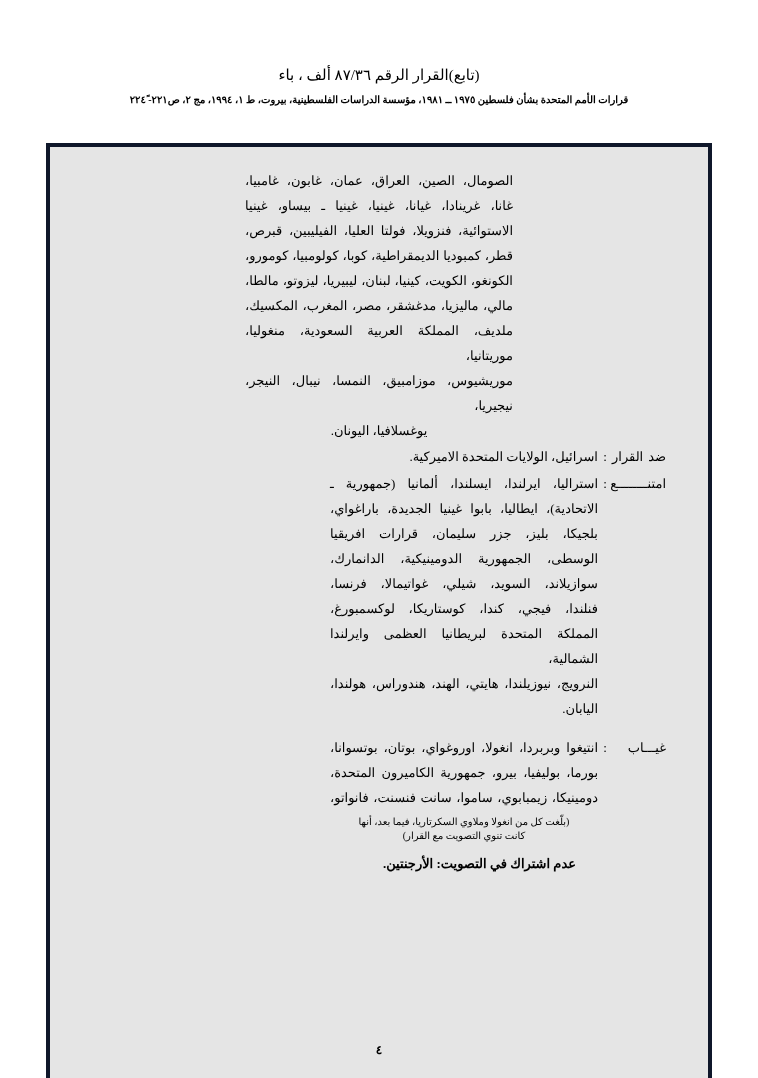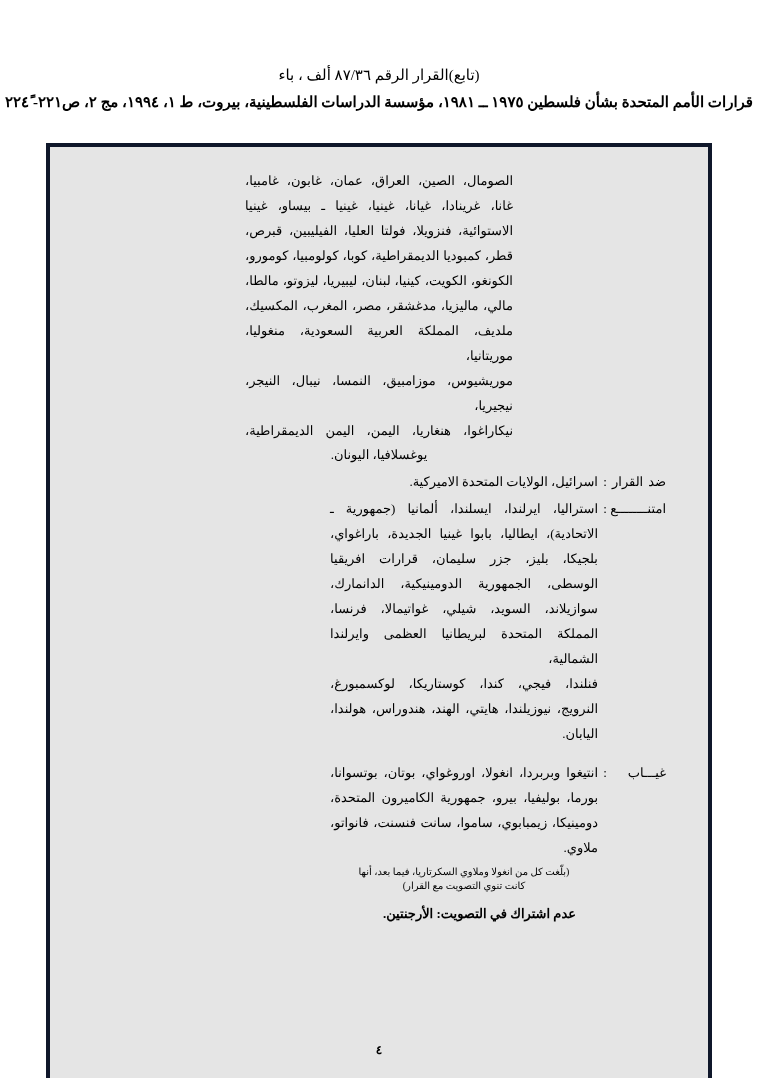--- a/index.html
+++ b/index.html
@@ -27,21 +27,21 @@
     margin: 0;
     padding-top: 66px;
   }
   .doc-title {
     font-size: 15px;
     font-weight: normal;
     letter-spacing: 0.2px;
     line-height: 1.3;
   }
   .doc-subtitle {
-    font-size: 15px;
+    font-size: 10px;
     font-weight: bold;
     margin-top: 7px;
     line-height: 1.3;
     letter-spacing: -0.1px;
   }
   .frame {
     position: absolute;
     top: 143px;
     right: 46px;
     left: 46px;
@@ -154,56 +154,54 @@
 
       <div class="block-justified nations-block">
         <div>الصومال، الصين، العراق، عمان، غابون، غامبيا،</div>
         <div>غانا، غرينادا، غيانا، غينيا، غينيا ـ بيساو، غينيا</div>
         <div>الاستوائية، فنزويلا، فولتا العليا، الفيليبين، قبرص،</div>
         <div>قطر، كمبوديا الديمقراطية، كوبا، كولومبيا، كومورو،</div>
         <div>الكونغو، الكويت، كينيا، لبنان، ليبيريا، ليزوتو، مالطا،</div>
         <div>مالي، ماليزيا، مدغشقر، مصر، المغرب، المكسيك،</div>
         <div>ملديف، المملكة العربية السعودية، منغوليا، موريتانيا،</div>
         <div>موريشيوس، موزامبيق، النمسا، نيبال، النيجر، نيجيريا،</div>
-        <div>نيكاراغوا، هنغاريا، اليمن، اليمن الديمقراطية،</div>
         <div class="last-line">يوغسلافيا، اليونان.</div>
       </div>
 
       <div class="vote-row">
         <div class="vote-label">ضد القرار</div>
         <div class="vote-colon">:</div>
         <div class="vote-text single">
           <div class="last-line">اسرائيل، الولايات المتحدة الاميركية.</div>
         </div>
       </div>
 
       <div class="vote-row">
         <div class="vote-label">امتنــــــــع</div>
         <div class="vote-colon">:</div>
         <div class="vote-text">
           <div>استراليا، ايرلندا، ايسلندا، ألمانيا (جمهورية ـ</div>
           <div>الاتحادية)، ايطاليا، بابوا غينيا الجديدة، باراغواي،</div>
           <div>بلجيكا، بليز، جزر سليمان، قرارات افريقيا</div>
           <div>الوسطى، الجمهورية الدومينيكية، الدانمارك،</div>
           <div>سوازيلاند، السويد، شيلي، غواتيمالا، فرنسا،</div>
+          <div>فنلندا، فيجي، كندا، كوستاريكا، لوكسمبورغ،</div>
           <div>المملكة المتحدة لبريطانيا العظمى وايرلندا الشمالية،</div>
-          <div>فنلندا، فيجي، كندا، كوستاريكا، لوكسمبورغ،</div>
           <div>النرويج، نيوزيلندا، هايتي، الهند، هندوراس، هولندا،</div>
           <div class="last-line">اليابان.</div>
         </div>
       </div>
 
       <div class="vote-row" style="margin-top:14px;">
         <div class="vote-label">غيـــاب</div>
         <div class="vote-colon">:</div>
         <div class="vote-text">
           <div>انتيغوا وبربردا، انغولا، اوروغواي، بوتان، بوتسوانا،</div>
           <div>بورما، بوليفيا، بيرو، جمهورية الكاميرون المتحدة،</div>
           <div>دومينيكا، زيمبابوي، ساموا، سانت فنسنت، فانواتو،</div>
-          <div class="last-line">ملاوي.</div>
         </div>
       </div>
 
       <div class="note">
         <div>(بلّغت كل من انغولا وملاوي السكرتاريا، فيما بعد، أنها</div>
         <div>كانت تنوي التصويت مع القرار)</div>
       </div>
 
       <div class="abstain-line">عدم اشتراك في التصويت: الأرجنتين.</div>
 

